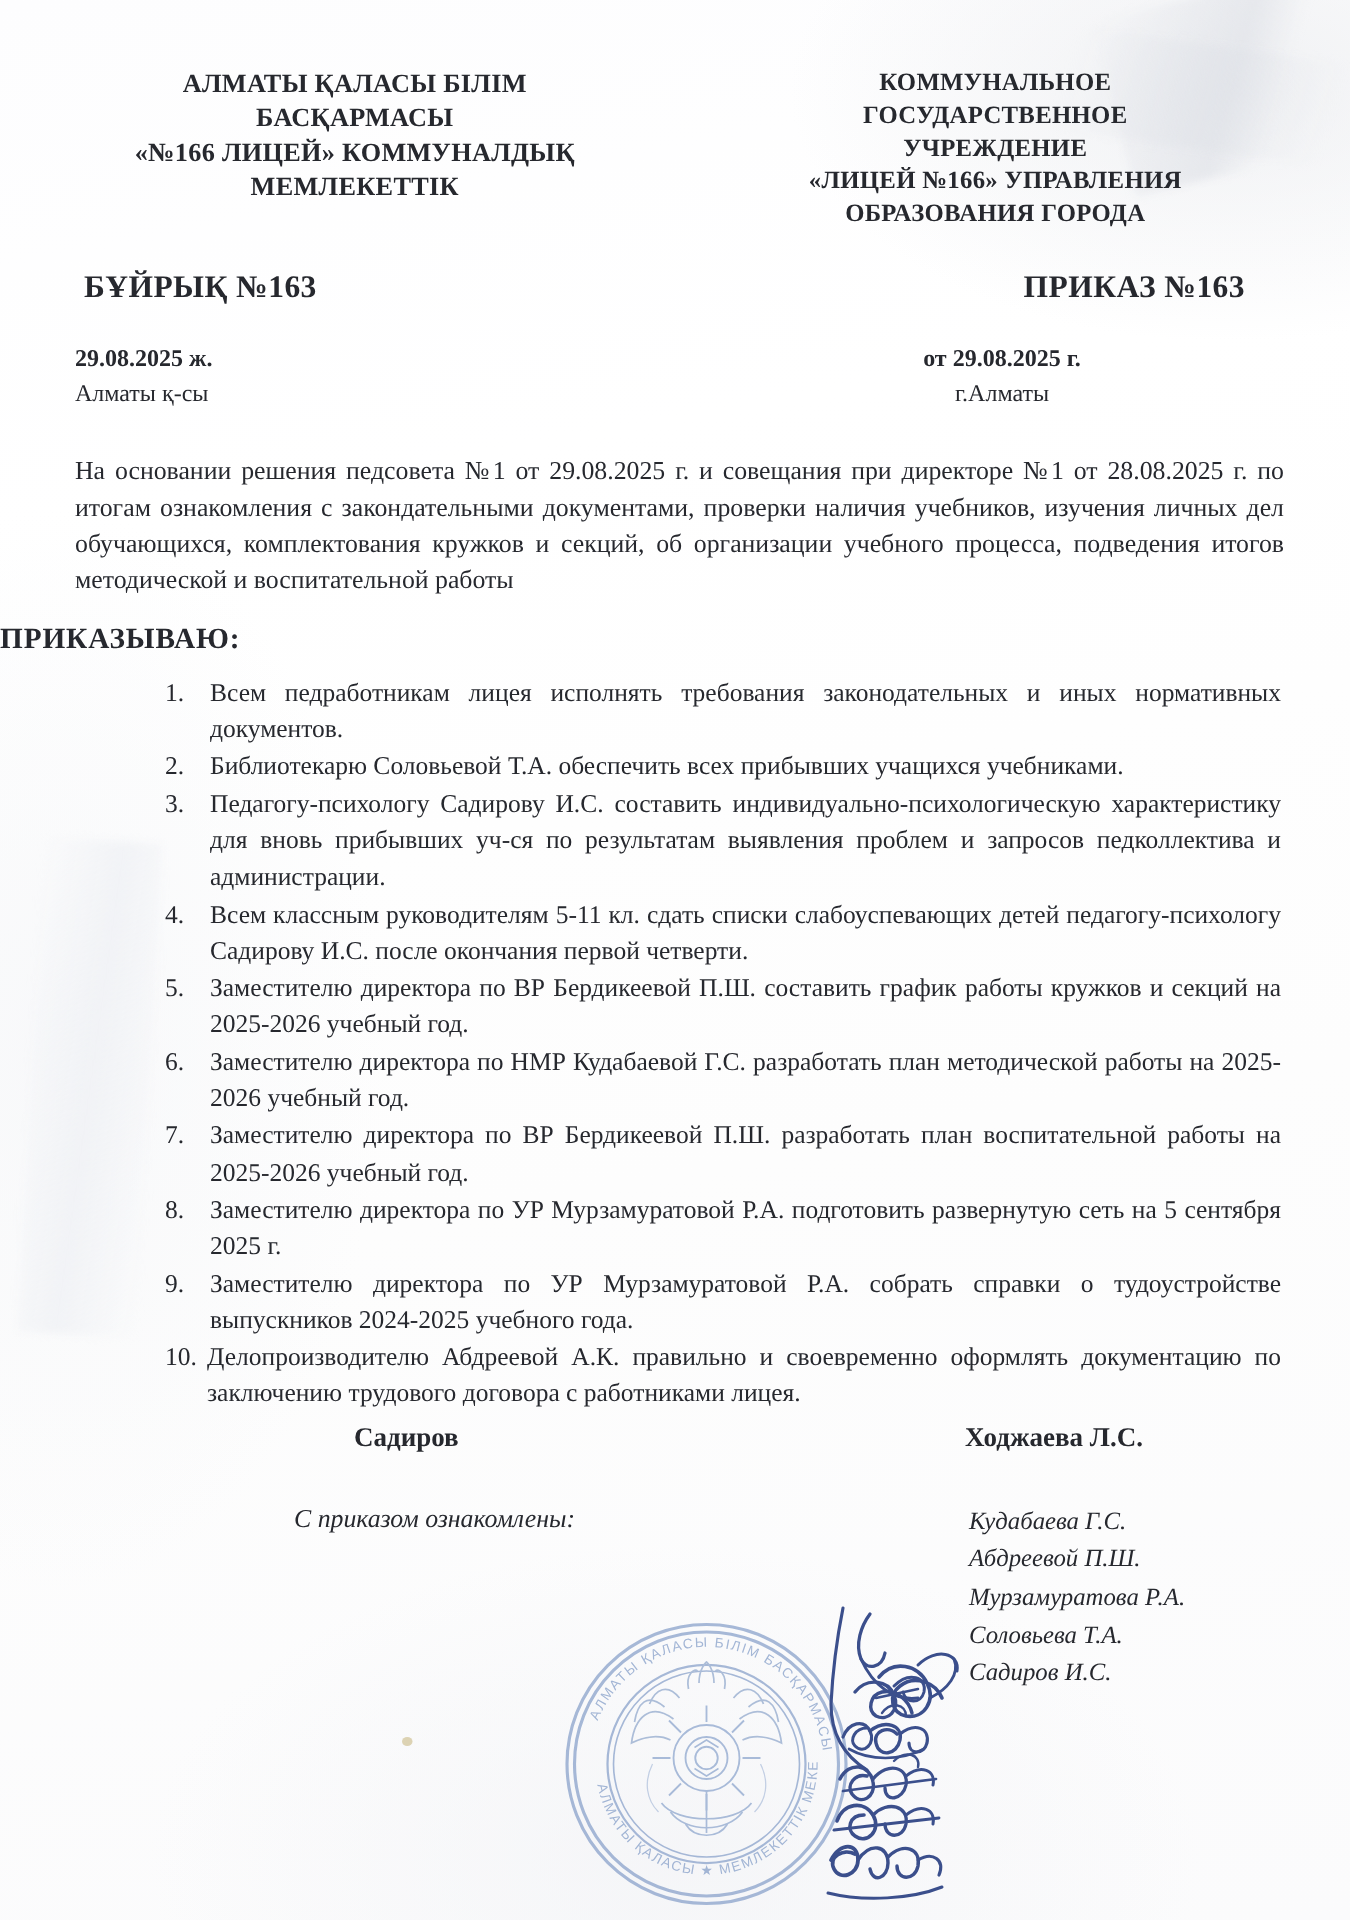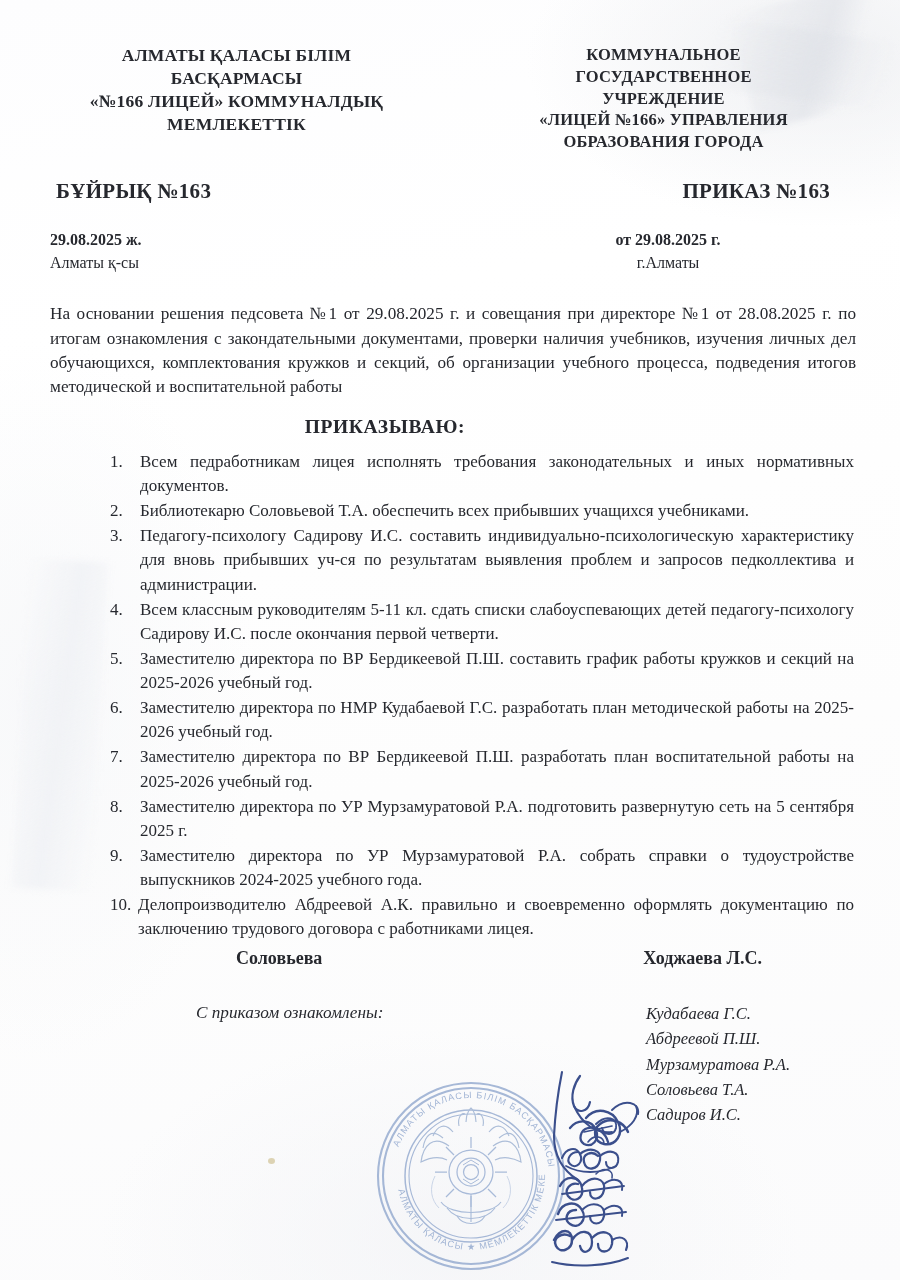--- a/index.html
+++ b/index.html
@@ -95,21 +95,21 @@
 
   
   .preamble {
     padding: 28px 44px 0 50px;
     font-size: 17.2px;
     line-height: 1.42;
     text-align: justify;
   }
 
   .order-word {
-    text-align: center;
+    text-align: left;
     font-weight: bold;
     font-size: 19.5px;
     letter-spacing: 0.6px;
     padding: 16px 0 6px 0;
     margin-right: 130px;
   }
 
   
   ol.items {
     margin: 6px 0 0 0;
@@ -291,21 +291,21 @@
       <li>
           <span>Заместителю директора по УР Мурзамуратовой Р.А. собрать справки о тудоустройстве выпускников 2024-2025 учебного года.</span>
         </li>
       <li class="wide">
           <span>Делопроизводителю Абдреевой А.К. правильно и своевременно оформлять документацию по заключению трудового договора с работниками лицея.</span>
         </li>
     </ol>
 
     <div class="sig-block">
       <div class="director-row">
-        <span class="role">Соловьева</span>
+        <span class="role">Садиров</span>
         <span class="spacer"></span>
         <span class="name">Ходжаева Л.С.</span>
       </div>
 
       <div class="ack-row">
         <span class="ack-label">С приказом  ознакомлены:</span>
         <div class="ack-names">
           <span class="nm">Кудабаева Г.С.</span>
           <span class="nm">Абдреевой П.Ш.</span>
           <span class="nm">Мурзамуратова Р.А.</span>

